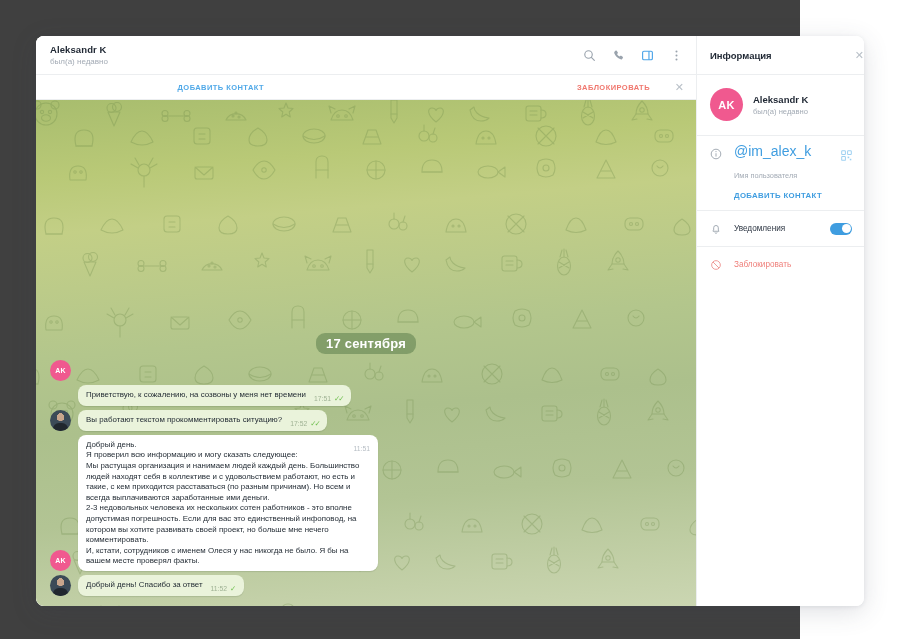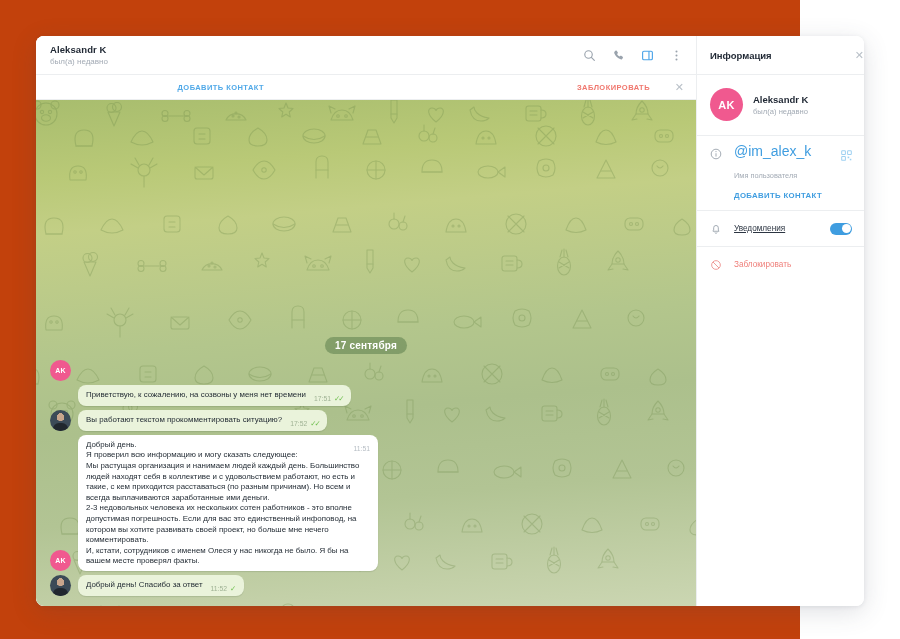--- a/index.html
+++ b/index.html
@@ -5,21 +5,21 @@
   * { box-sizing: border-box; margin: 0; padding: 0; }
   html, body {
     width: 900px; height: 639px;
     background: #ffffff;
     font-family: "Liberation Sans", sans-serif;
     overflow: hidden;
   }
   .page {
     position: relative;
     width: 800px; height: 639px;
-    background: #c2410c;
+    background: #404040;
   }
   
   .window {
     position: absolute;
     left: 36px; top: 36px;
     width: 828px; height: 570px;
     background: #ffffff;
     border-radius: 8px;
     box-shadow: 0 6px 26px rgba(60,70,90,.16), 0 1px 4px rgba(60,70,90,.10);
     overflow: hidden;
@@ -105,21 +105,21 @@
   .msgs {
     position: absolute; inset: 0;
     padding: 0 0 6px 0;
     display: flex; flex-direction: column;
     justify-content: flex-end;
   }
   .date-chip-row { display: flex; justify-content: center; margin: 7px 0 6px; }
   .date-chip {
     background: rgba(74,110,62,.45);
     color: #ffffff;
-    font-size: 10px; font-weight: bold;
+    font-size: 13px; font-weight: bold;
     padding: 3px 10px;
     border-radius: 9px;
     letter-spacing: .2px;
   }
   .row { display: flex; align-items: flex-end; padding: 0 14px; margin-bottom: 4px; }
   .row.in { justify-content: flex-start; }
   .row.out { justify-content: flex-start; }
   .avatar-slot { width: 22px; flex: none; margin-right: 6px; }
   .avatar {
     width: 21px; height: 21px; border-radius: 50%;
@@ -207,21 +207,21 @@
   .ip-col { flex: 1; }
   .ip-username { font-size: 14px; color: #3f9de0; line-height: 11px; }
   .ip-caption { font-size: 7.4px; color: #a3abb5; line-height: 11px; margin-top: 13px; }
   .ip-qr { color: #9fd1f2; flex: none; margin-top: 1px; }
   .ip-add {
     font-size: 7.8px; font-weight: bold; color: #3f9de0;
     letter-spacing: .35px;
     margin: 10px 0 0 25px;
   }
   .ip-notif { display: flex; align-items: center; gap: 11px; }
-  .ip-notif-label { font-size: 8.2px; color: #2c3542; flex: 1; text-decoration: underline; }
+  .ip-notif-label { font-size: 8.2px; color: #2c3542; flex: 1; }
   .toggle {
     width: 22px; height: 12px; border-radius: 7px;
     background: #3f9de0; position: relative; flex: none;
   }
   .toggle::after {
     content: ""; position: absolute; right: 1.5px; top: 1.5px;
     width: 9px; height: 9px; border-radius: 50%; background: #fff;
   }
   .ip-block { display: flex; align-items: center; gap: 11px; }
   .ip-block-label { font-size: 8.2px; color: #ef7f7a; }

